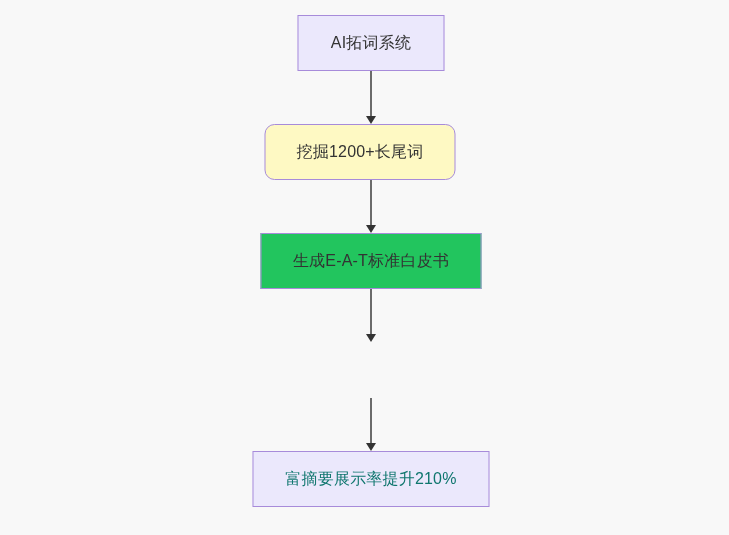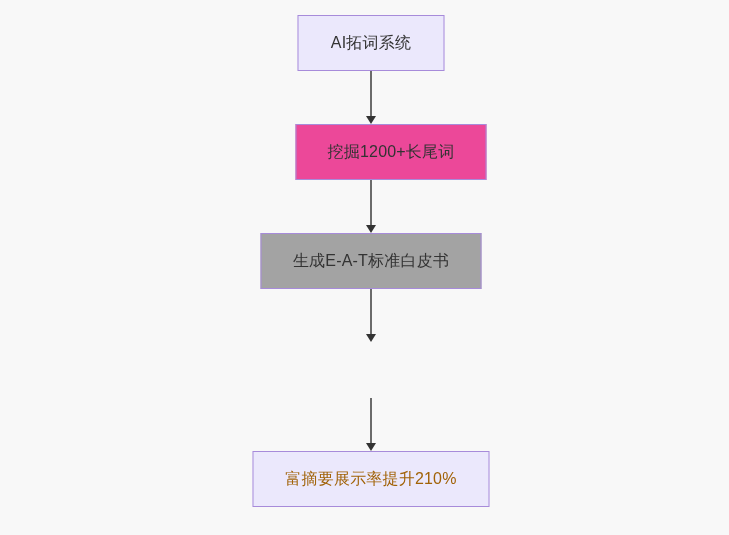--- a/index.html
+++ b/index.html
@@ -77,22 +77,22 @@
       <div class="edge-line" style="height: 46px; background: rgb(107, 107, 107);"></div>
       <div class="edge-arrow" style="border-top-color: rgb(51, 51, 51);"></div>
     </div>
     <div class="edge" style="left: 371px; top: 398px; height: 53px;">
       <div class="edge-line" style="height: 46px; background: rgb(107, 107, 107);"></div>
       <div class="edge-arrow" style="border-top-color: rgb(51, 51, 51);"></div>
     </div>
     <div class="node" style="left: 371px; top: 15px; width: 147px; height: 56px; background: rgb(235, 232, 252); border-color: rgb(167, 139, 218);">
       <span class="node-label" style="color: rgb(51, 51, 51);">AI拓词系统</span>
     </div>
-    <div class="node" style="left: 391px; top: 124px; width: 191px; height: 56px; background: #ec4899; border-color: rgb(167, 139, 218);">
+    <div class="node" style="left: 360px; top: 124px; width: 191px; height: 56px; background: #fef9c3; border-color: rgb(167, 139, 218); border-radius: 10px;">
       <span class="node-label" style="color: rgb(51, 51, 51);">挖掘1200+长尾词</span>
     </div>
-    <div class="node" style="left: 371px; top: 233px; width: 221px; height: 56px; background: #a3a3a3; border-color: rgb(167, 139, 218);">
+    <div class="node" style="left: 371px; top: 233px; width: 221px; height: 56px; background: #22c55e; border-color: rgb(167, 139, 218);">
       <span class="node-label" style="color: rgb(51, 51, 51);">生成E-A-T标准白皮书</span>
     </div>
     <div class="node" style="left: 371px; top: 451px; width: 237px; height: 56px; background: rgb(235, 232, 252); border-color: rgb(167, 139, 218);">
-      <span class="node-label" style="color: #a16207;">富摘要展示率提升210%</span>
+      <span class="node-label" style="color: #0f766e;">富摘要展示率提升210%</span>
     </div>
   </div>
 
 </body></html>

